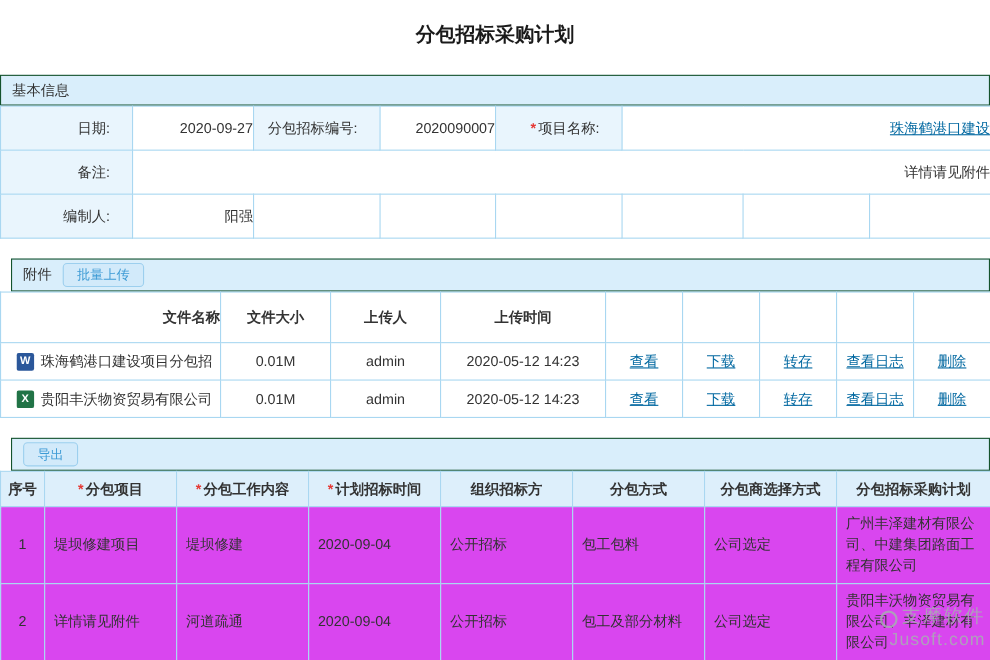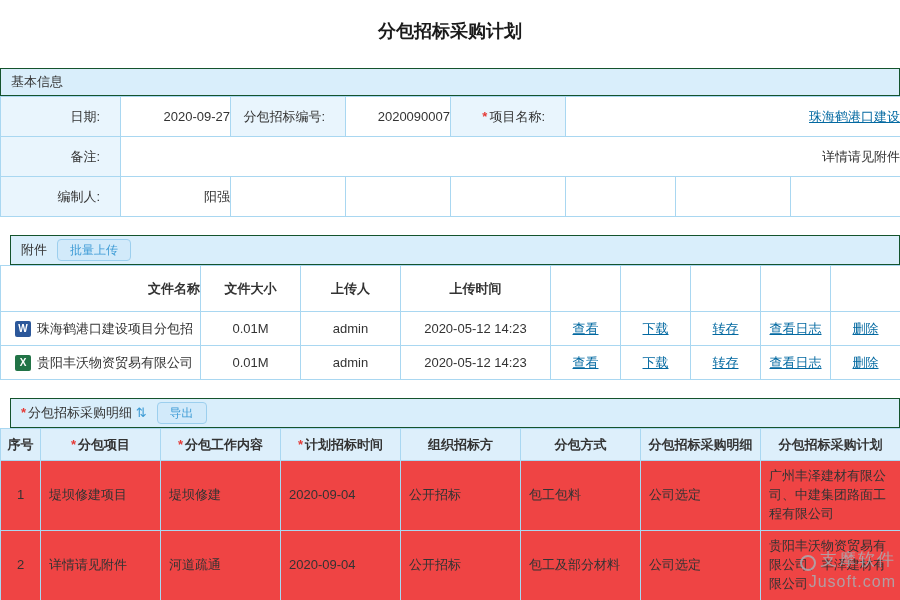--- a/index.html
+++ b/index.html
@@ -48,21 +48,21 @@
     display:inline-flex; align-items:center; justify-content:center;
     font-size:10px; font-weight:bold; font-family:"Liberation Sans",sans-serif;
   }
   .file-ico.word { background:#2b579a; }
   .file-ico.excel { background:#217346; }
 
   
   .det-table thead tr { height:32px; }
   .det-table th { background:#ddeffb; font-weight:bold; text-align:center; padding:0 4px; }
   .det-table tbody tr { height:70px; }
-  .det-table td { background:#ef4444; padding:4px 8px; text-align:left; vertical-align:middle; line-height:1.45; }
+  .det-table td { background:#d946ef; padding:4px 8px; text-align:left; vertical-align:middle; line-height:1.45; }
   .det-table td.center { text-align:center; }
 
   .sort-icon { color:#3d9bd5; font-size:13px; cursor:pointer; line-height:1; }
 
   .watermark {
     position:absolute; right:4px; top:548px; text-align:right;
     color:#a8adb3; opacity:.85; pointer-events:none; z-index:5;
   }
   .watermark .wm-main { font-size:17px; letter-spacing:2px; display:flex; align-items:flex-end; gap:4px; }
   .wm-logo {
@@ -185,24 +185,20 @@
         <td><span class="lnk">查看</span></td>
         <td><span class="lnk">下载</span></td>
         <td><span class="lnk">转存</span></td>
         <td><span class="lnk">查看日志</span></td>
         <td><span class="lnk">删除</span></td>
       </tr>
     </tbody>
   </table>
 
   <div class="section-bar tall mt18">
-    <span>
-      <span class="req">*</span><span>分包招标采购明细</span>
-      <span class="sort-icon">⇅</span>
-    </span>
     <span class="btn">导出</span>
   </div>
 
   <table class="det-table">
     <colgroup>
       <col style="width:40px">
         <col style="width:120px">
         <col style="width:120px">
         <col style="width:120px">
       <col style="width:120px">
@@ -217,21 +213,21 @@
           <span class="req">*</span><span>分包项目</span>
         </th>
         <th>
           <span class="req">*</span><span>分包工作内容</span>
         </th>
         <th>
           <span class="req">*</span><span>计划招标时间</span>
         </th>
         <th>组织招标方</th>
         <th>分包方式</th>
-        <th>分包招标采购明细</th>
+        <th>分包商选择方式</th>
         <th>分包招标采购计划</th>
       </tr>
     </thead>
     <tbody>
       <tr>
         <td class="center">1</td>
         <td>堤坝修建项目</td>
         <td>堤坝修建</td>
         <td>2020-09-04</td>
         <td>公开招标</td>

